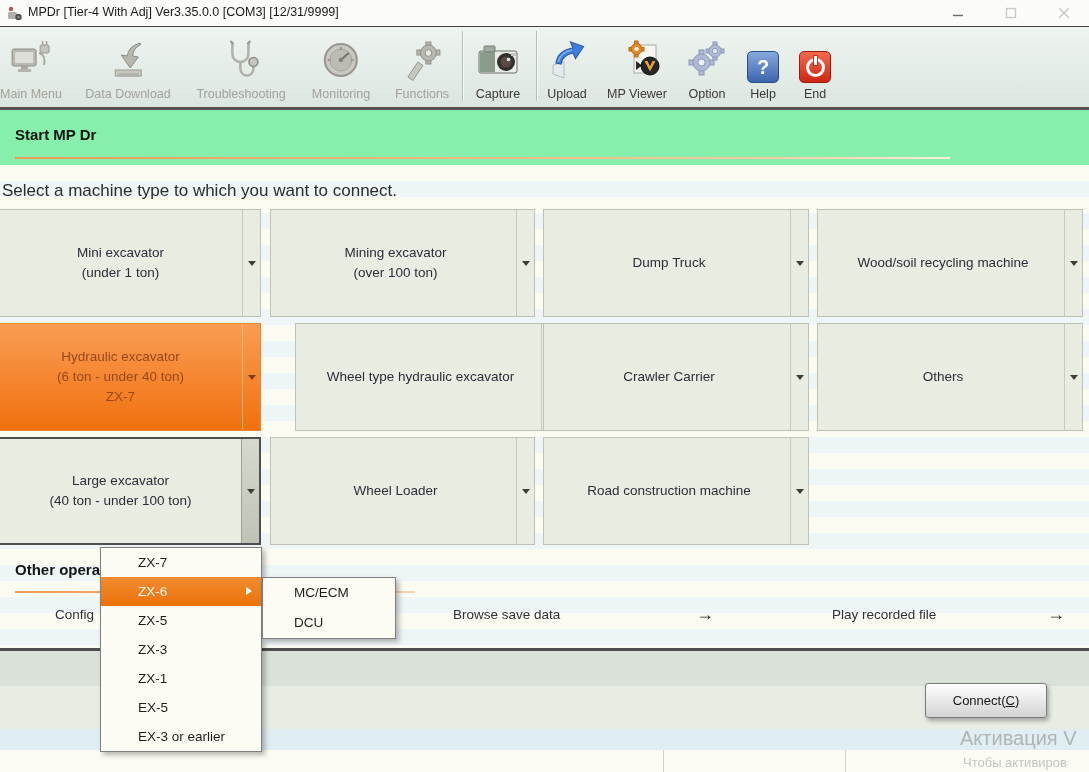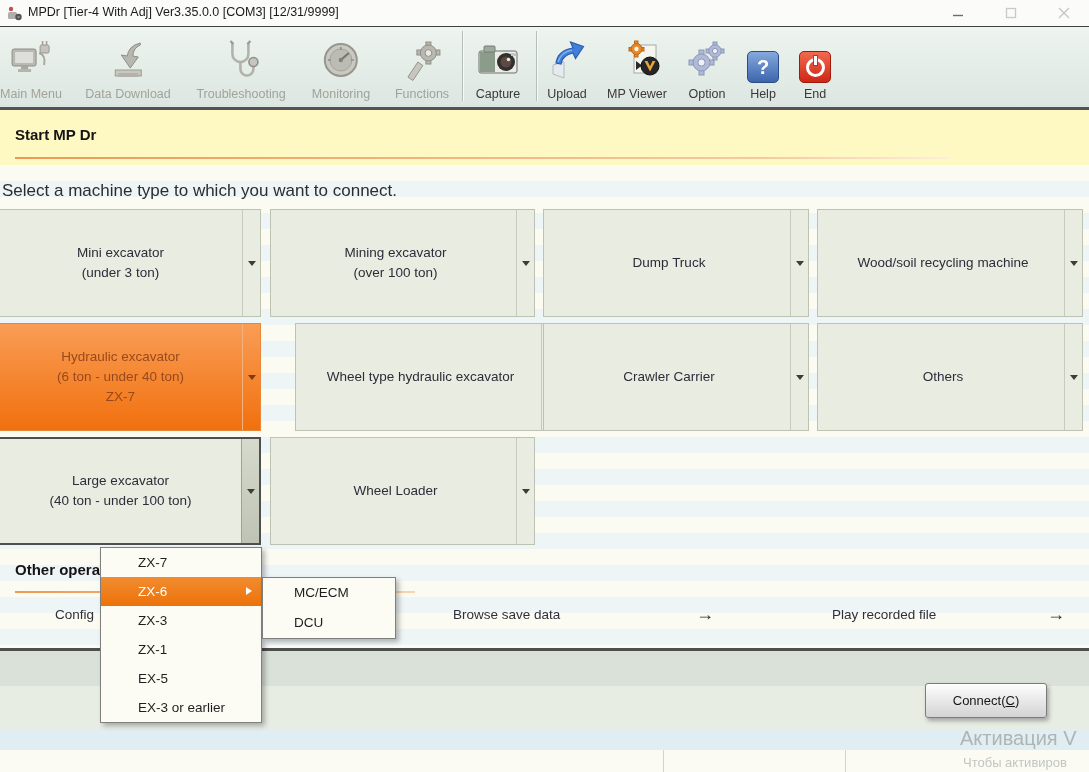--- a/index.html
+++ b/index.html
@@ -19,21 +19,21 @@
   .tb-item.disabled .tb-label{color:#a2a29a;}
   .tb-item.enabled  .tb-label{color:#3d3838;}
   .tb-sep{position:absolute;top:4px;height:70px;width:1px;background:#b4bfb6;box-shadow:1px 0 0 #f6faf6;}
   .help-box{width:30px;height:30px;border-radius:5px;background:linear-gradient(#85a9dd,#3c66ad);
             border:1px solid #2c4d85;color:#fff;font-size:20px;font-weight:bold;display:flex;align-items:center;justify-content:center;}
   .end-box{width:30px;height:30px;border-radius:5px;background:linear-gradient(#f26a50,#cd2714);
            border:1px solid #9e1a0a;display:flex;align-items:center;justify-content:center;position:relative;}
   .pwr-ring{width:13px;height:13px;border:3px solid #fff;border-radius:50%;}
   .pwr-bar{position:absolute;top:4px;left:50%;width:3px;height:9px;margin-left:-1.5px;background:#fff;box-shadow:0 0 0 1px rgba(205,39,20,.9);}
   
-  #header-zone{position:absolute;left:0;top:110px;width:1089px;height:55px;background:#fef9c3;}
+  #header-zone{position:absolute;left:0;top:110px;width:1089px;height:55px;background:#86efac;}
   #page-title{position:absolute;left:15px;top:16px;font-size:15px;font-weight:bold;color:#141414;}
   #title-rule{position:absolute;left:15px;top:47px;width:935px;height:2px;
               background:linear-gradient(90deg,#eb9a55,#f5c9a0 80%,#fdeeda);}
   #body-zone{position:absolute;left:0;top:165px;width:1089px;height:483px;
              background:repeating-linear-gradient(180deg,#fbfbf1 0 16px,#eef5f7 16px 32px);}
   #subtitle{position:absolute;left:2px;top:16px;font-size:17px;color:#2d2d2d;}
   
   .mbtn{position:absolute;height:108px;background:#e9ede1;border:1px solid #bdc2b3;box-sizing:border-box;
         display:flex;align-items:center;justify-content:center;text-align:center;cursor:pointer;}
   .mbtn .lbl{padding-right:14px;font-size:13.5px;color:#2c2c3a;}
@@ -269,21 +269,21 @@
     <div id="page-title">Start MP Dr</div>
     <div id="title-rule"></div>
   </div>
 
   <div id="body-zone">
     <div id="subtitle">Select a machine type to which you want to connect.</div>
 
     <div class="mbtn" style="left:-6px;top:44px;width:267px;">
       <div class="lbl">
           <div>Mini excavator</div>
-          <div>(under 3 ton)</div>
+          <div>(under 1 ton)</div>
         </div>
       <div class="arrow-strip">
           <span class="tri-down"></span>
         </div>
     </div>
     <div class="mbtn" style="left:270px;top:44px;width:265px;">
       <div class="lbl">
           <div>Mining excavator</div>
           <div>(over 100 ton)</div>
         </div>
@@ -348,20 +348,28 @@
           <div>Large excavator</div>
           <div>(40 ton - under 100 ton)</div>
         </div>
       <div class="arrow-strip">
           <span class="tri-down"></span>
         </div>
     </div>
     <div class="mbtn" style="left:270px;top:272px;width:265px;">
       <div class="lbl">
           <div>Wheel Loader</div>
+        </div>
+      <div class="arrow-strip">
+          <span class="tri-down"></span>
+        </div>
+    </div>
+    <div class="mbtn" style="left:543px;top:272px;width:266px;">
+      <div class="lbl">
+          <div>Road construction machine</div>
         </div>
       <div class="arrow-strip">
           <span class="tri-down"></span>
         </div>
     </div>
   </div>
 
   <div id="other-heading">Other operations</div>
   <div id="other-rule"></div>
   <span class="op-link" style="left:55px;">Config</span>
@@ -381,20 +389,21 @@
   <div id="connect-btn">
     <span><span>Connect(</span><span class="u">C</span><span>)</span></span>
   </div>
 
   <div id="wm1">Активация V</div>
   <div id="wm2">Чтобы активиров</div>
 
   <div id="dropdown">
     <div class="menu-item">ZX-7</div>
     <div class="menu-item hl"><span>ZX-6</span><span class="tri-right"></span></div>
+    <div class="menu-item">ZX-5</div>
     <div class="menu-item">ZX-3</div>
     <div class="menu-item">ZX-1</div>
     <div class="menu-item">EX-5</div>
     <div class="menu-item">EX-3 or earlier</div>
   </div>
 
   <div id="submenu">
     <div class="menu-item">MC/ECM</div>
     <div class="menu-item">DCU</div>
   </div>

